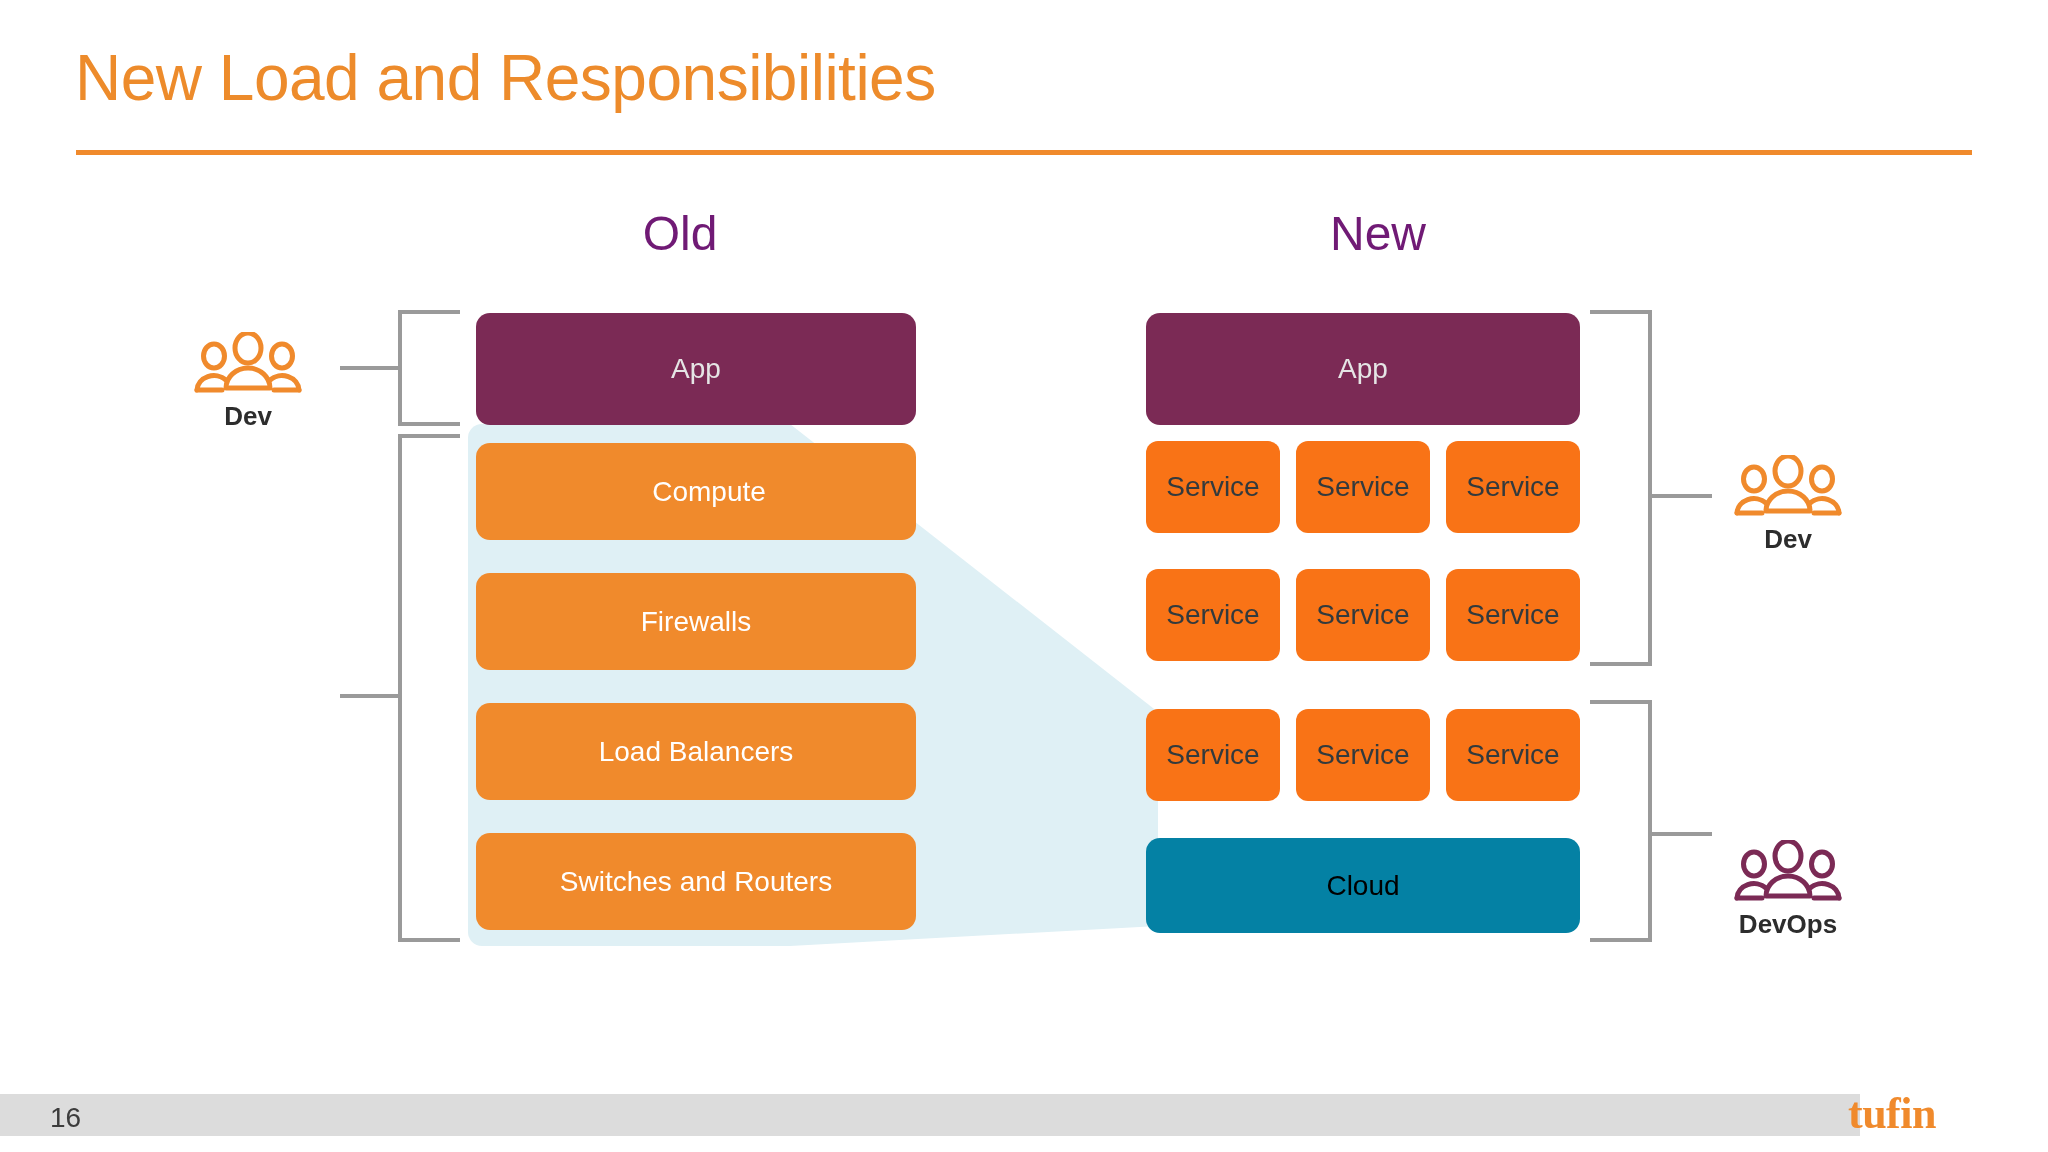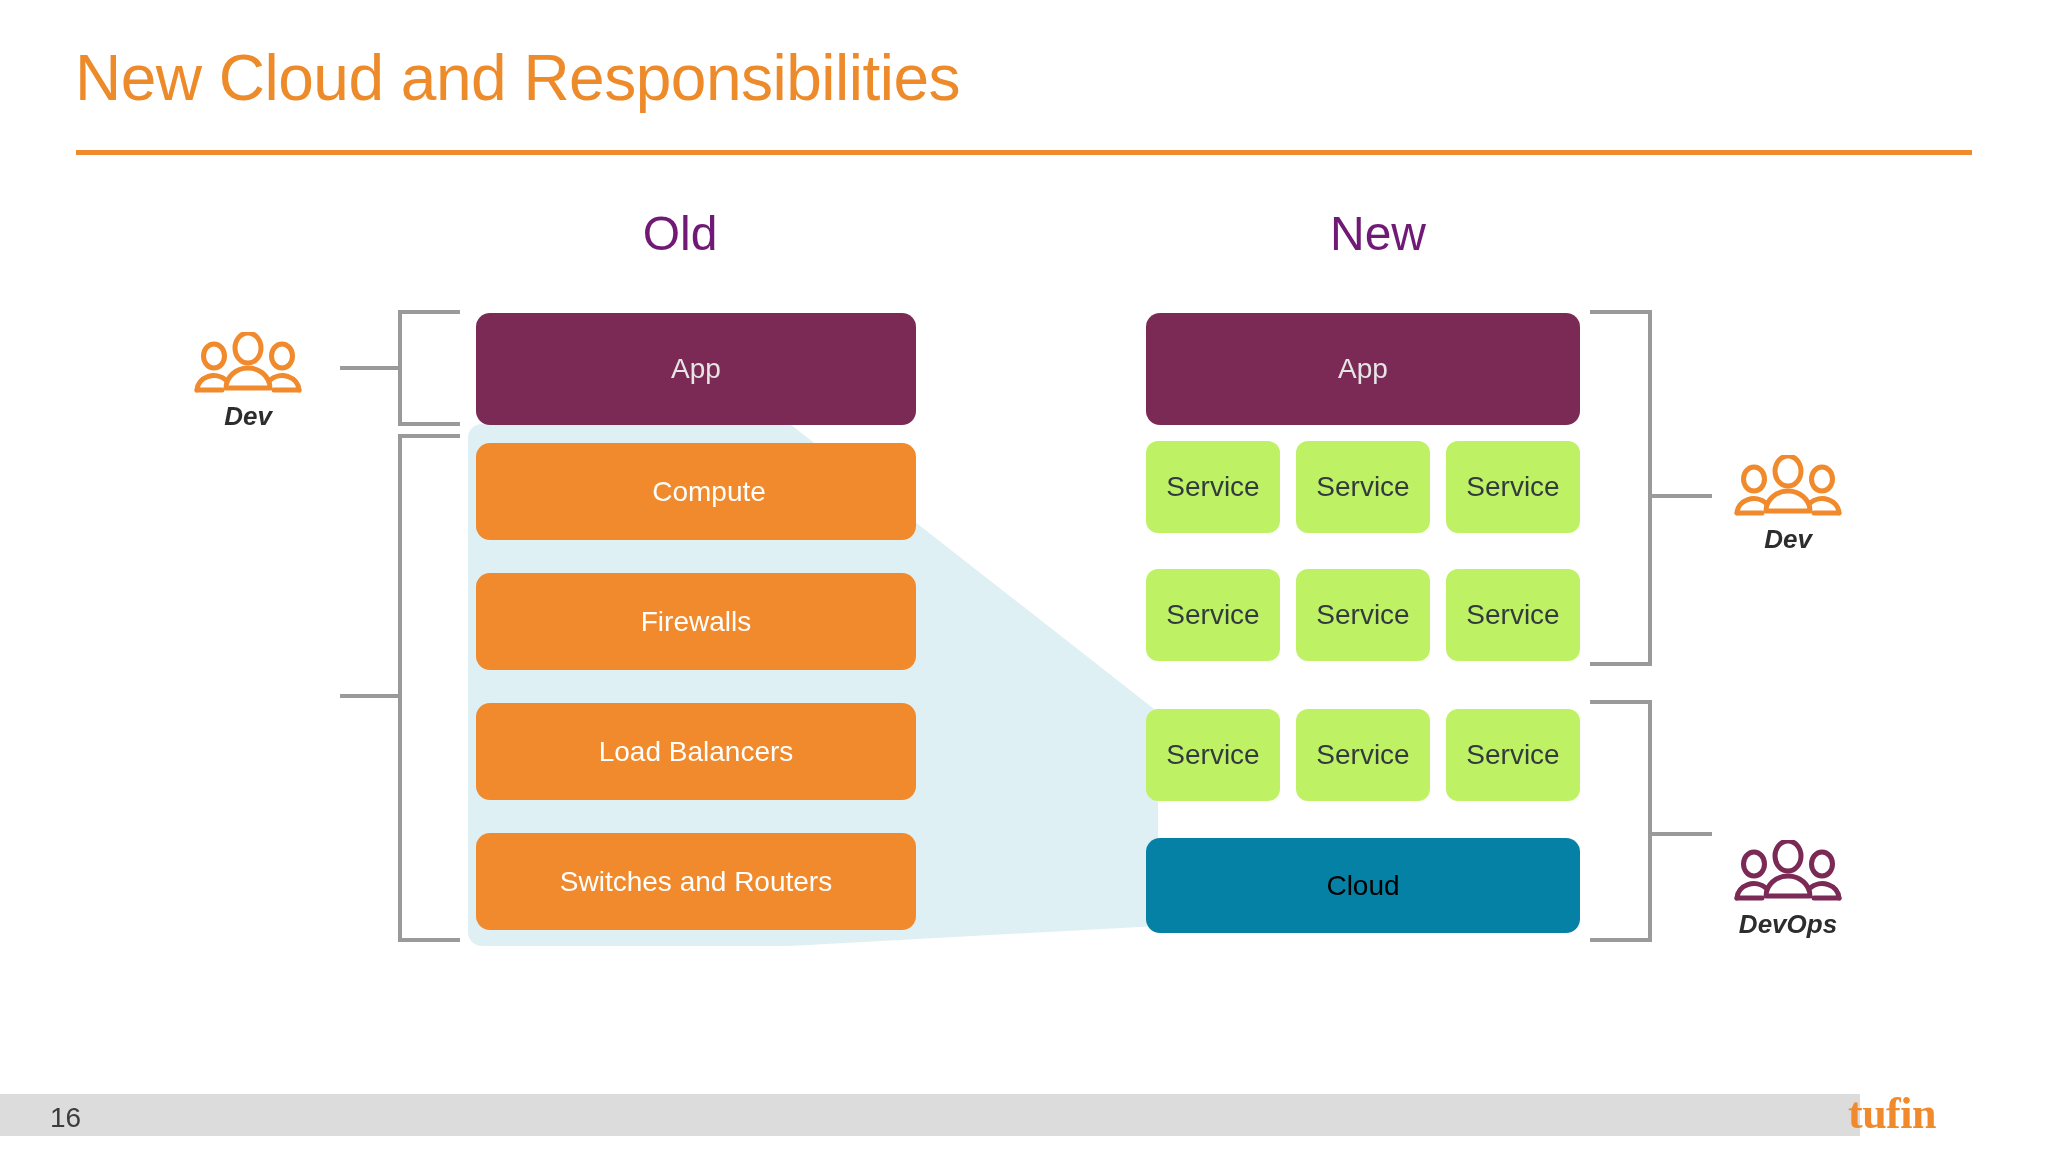--- a/index.html
+++ b/index.html
@@ -73,21 +73,21 @@
   }
   .box-app {
     background: #7b2a55;
     color: #e5e5e5;
   }
   .box-infra {
     background: #f08a2c;
     color: #ffffff;
   }
   .box-service {
-    background: #bef264;
+    background: #f97316;
     color: #333a3d;
     border-radius: 12px;
   }
   .box-cloud {
     background: #0481a4;
     color: #000000;
   }
 
   
   #old-app        { left: 476px; top: 313px; width: 440px; height: 112px; }
@@ -127,21 +127,20 @@
     margin: 0 auto;
   }
   .role-label {
     display: block;
     margin-top: 6px;
     font-size: 26px;
     font-weight: bold;
     color: #2d2d2d;
     line-height: 1.1;
     white-space: nowrap;
-    font-style: italic;
   }
 
   #role-dev-left      { left: 138px;  top: 332px; }
   #role-itsec-left    { left: 138px;  top: 660px; }
   #role-dev-right     { left: 1678px; top: 455px; }
   #role-devops-right  { left: 1678px; top: 840px; }
 
   
   #footer-band {
     position: absolute;
@@ -169,21 +168,21 @@
     color: #f08a2c;
     letter-spacing: -0.5px;
     line-height: 1;
   }
 </style>
 </head>
 <body>
 
 <div id="slide">
 
-  <div id="slide-title">New Cloud and Responsibilities</div>
+  <div id="slide-title">New Load and Responsibilities</div>
   <div id="title-rule"></div>
 
   <div class="col-header" id="header-old">Old</div>
   <div class="col-header" id="header-new">New</div>
 
   <svg id="funnel" viewBox="0 0 1110 536">
     <path d="M 0,14 A 14,14 0 0 1 14,0 L 322,0 L 690,288 L 690,502 L 322,522 L 14,522 A 14,14 0 0 1 0,508 Z" fill="#dff0f5"></path>
   </svg>
 
   <div class="box box-app" id="old-app">App</div>

